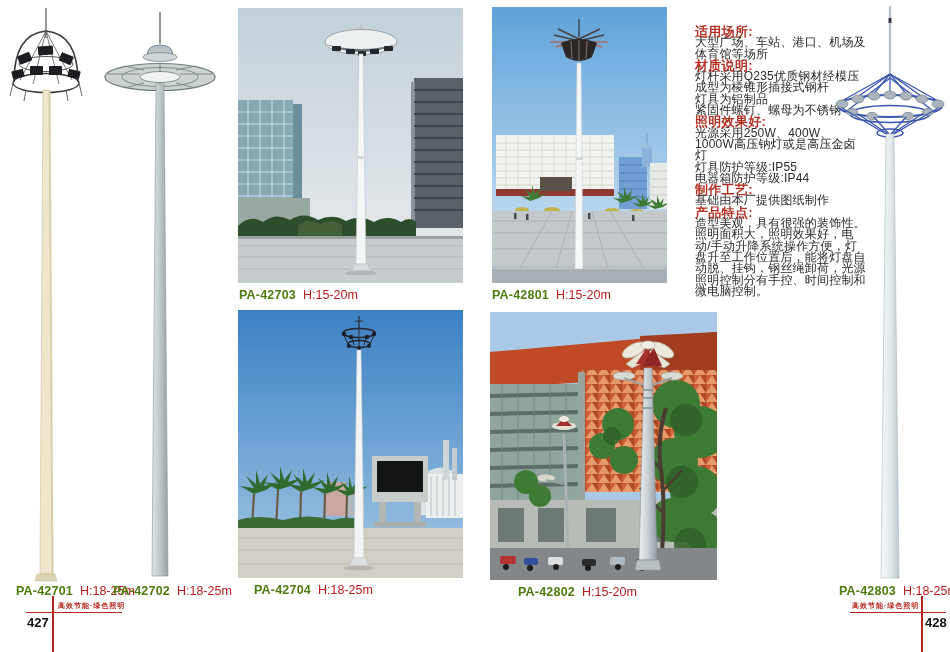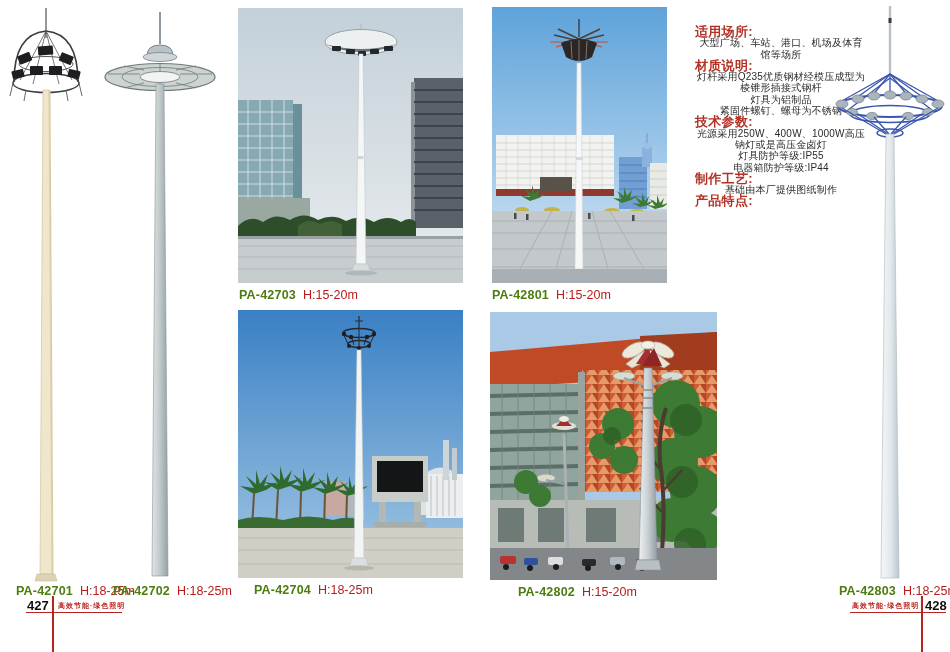--- a/index.html
+++ b/index.html
@@ -6,23 +6,23 @@
   .page{position:relative;width:950px;height:652px;background:#ffffff;overflow:hidden;
         font-family:"Liberation Sans","DejaVu Sans",sans-serif;}
   .abs{position:absolute;}
   
   .prod-label{position:absolute;white-space:nowrap;font-size:12.5px;line-height:14px;}
   .prod-label .model{color:#4d7c0f;font-weight:bold;margin-right:7px;letter-spacing:0.2px;}
   .prod-label .ht{color:#b91c1c;}
   
   .specs{position:absolute;left:695px;top:26px;width:172px;}
   .spec-head{color:#b33226;font-weight:bold;font-size:13px;line-height:11.3px;letter-spacing:0.3px;}
-  .spec-line{color:#2a2a2a;font-size:10px;line-height:11.3px;letter-spacing:0.2px;text-align:center;}
+  .spec-line{color:#2a2a2a;font-size:12px;line-height:11.3px;letter-spacing:0.2px;}
   
-  .pageno{position:absolute;font-size:13px;font-weight:bold;color:#111;}
+  .pageno{position:absolute;font-size:13px;font-weight:bold;color:#111;margin-top:17px;}
   .slogan{position:absolute;font-size:7px;font-weight:bold;color:#b5241e;letter-spacing:1px;white-space:nowrap;}
   .red-vline{position:absolute;width:2px;background:#b5241e;}
   .red-hline{position:absolute;height:1px;background:#b5241e;}
   svg{display:block;}
 </style>
 </head>
 <body>
 
 <div class="page">
 
@@ -485,27 +485,28 @@
     <span class="model">PA-42802</span><span class="ht">H:15-20m</span>
   </div>
 
   <div class="specs">
     <div class="spec-head">适用场所:</div>
     <div class="spec-line">大型广场、车站、港口、机场及体育馆等场所</div>
     <div class="spec-head">材质说明:</div>
     <div class="spec-line">灯杆采用Q235优质钢材经模压成型为棱锥形插接式钢杆</div>
     <div class="spec-line">灯具为铝制品</div>
     <div class="spec-line">紧固件螺钉、螺母为不锈钢</div>
-    <div class="spec-head">技术参数:</div>
+    <div class="spec-head">照明效果好:</div>
     <div class="spec-line">光源采用250W、400W、1000W高压钠灯或是高压金卤灯</div>
     <div class="spec-line">灯具防护等级:IP55</div>
     <div class="spec-line">电器箱防护等级:IP44</div>
     <div class="spec-head">制作工艺:</div>
     <div class="spec-line">基础由本厂提供图纸制作</div>
     <div class="spec-head">产品特点:</div>
+    <div class="spec-line">造型美观，具有很强的装饰性。照明面积大，照明效果好，电动/手动升降系统操作方便，灯盘升至工作位置后，能将灯盘自动脱、挂钩，钢丝绳卸荷，光源照明控制分有手控、时间控制和微电脑控制。</div>
   </div>
 
   <div class="abs" style="left:828px;top:2px;">
     <svg width="122" height="578" viewBox="0 0 122 578">
       <defs>
         <linearGradient id="g803" x1="0" y1="0" x2="1" y2="0">
           <stop offset="0" stop-color="#f4f7f8"></stop>
             <stop offset="0.55" stop-color="#e2e8ec"></stop>
             <stop offset="1" stop-color="#bcc6cc"></stop>
         </linearGradient>

